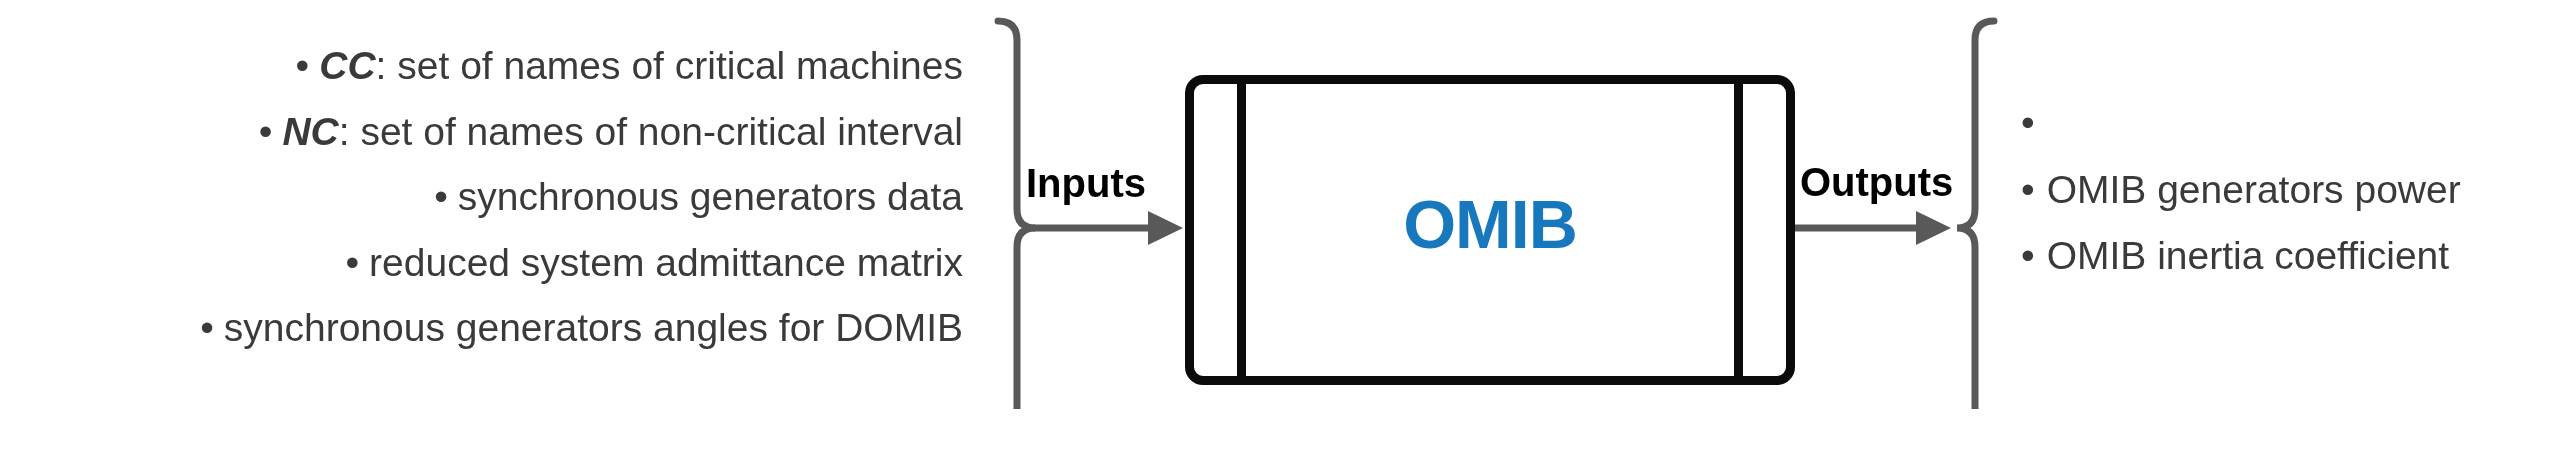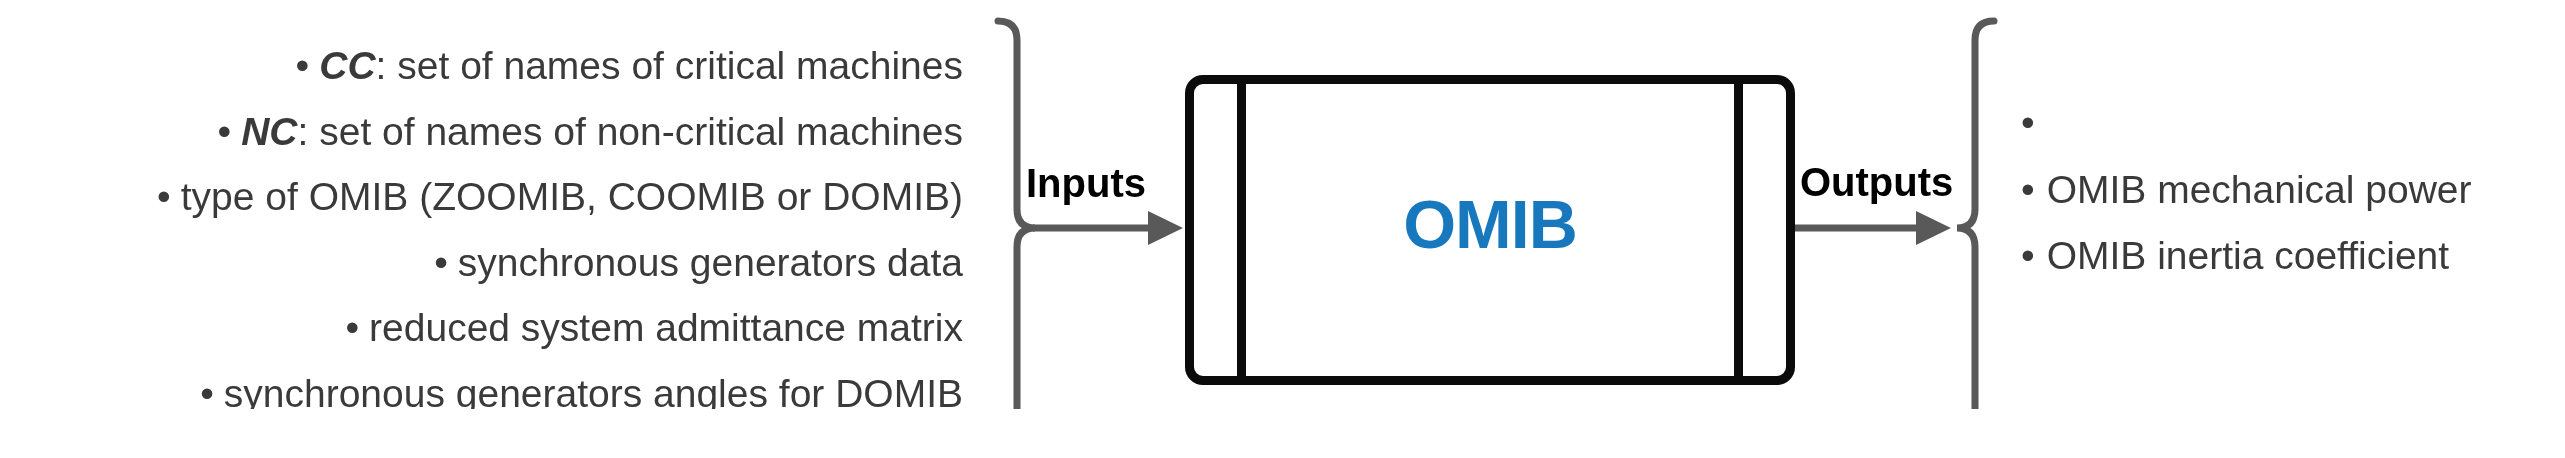--- a/index.html
+++ b/index.html
@@ -117,24 +117,21 @@
 </head>
 <body>
 
 <div class="canvas">
 
   <div class="inputs-list">
     <div class="line">
       <span class="bullet">•</span><span class="em">CC</span><span>: set of names of critical machines</span>
     </div>
     <div class="line">
-      <span class="bullet">•</span><span class="em">NC</span><span>: set of names of non-critical machines</span>
-    </div>
-    <div class="line">
-      <span class="bullet">•</span><span>type of OMIB (ZOOMIB, COOMIB or DOMIB)</span>
+      <span class="bullet">•</span><span class="em">NC</span><span>: set of names of non-critical interval</span>
     </div>
     <div class="line">
       <span class="bullet">•</span><span>synchronous generators data</span>
     </div>
     <div class="line">
       <span class="bullet">•</span><span>reduced system admittance matrix</span>
     </div>
     <div class="line">
       <span class="bullet">•</span><span>synchronous generators angles for DOMIB</span>
     </div>
@@ -162,21 +159,21 @@
     <div class="omib-title">OMIB</div>
   </div>
 
   <div class="outputs-list">
     <div class="item">
       <span class="bullet">•</span>
     </div>
     <div class="item">
       <span class="bullet">•</span>
       <div class="lines">
-        <div>OMIB mechanical power</div>
+        <div>OMIB generators power</div>
       </div>
     </div>
     <div class="item">
       <span class="bullet">•</span>
       <div class="lines">
         <div>OMIB inertia coefficient</div>
       </div>
     </div>
   </div>
 

